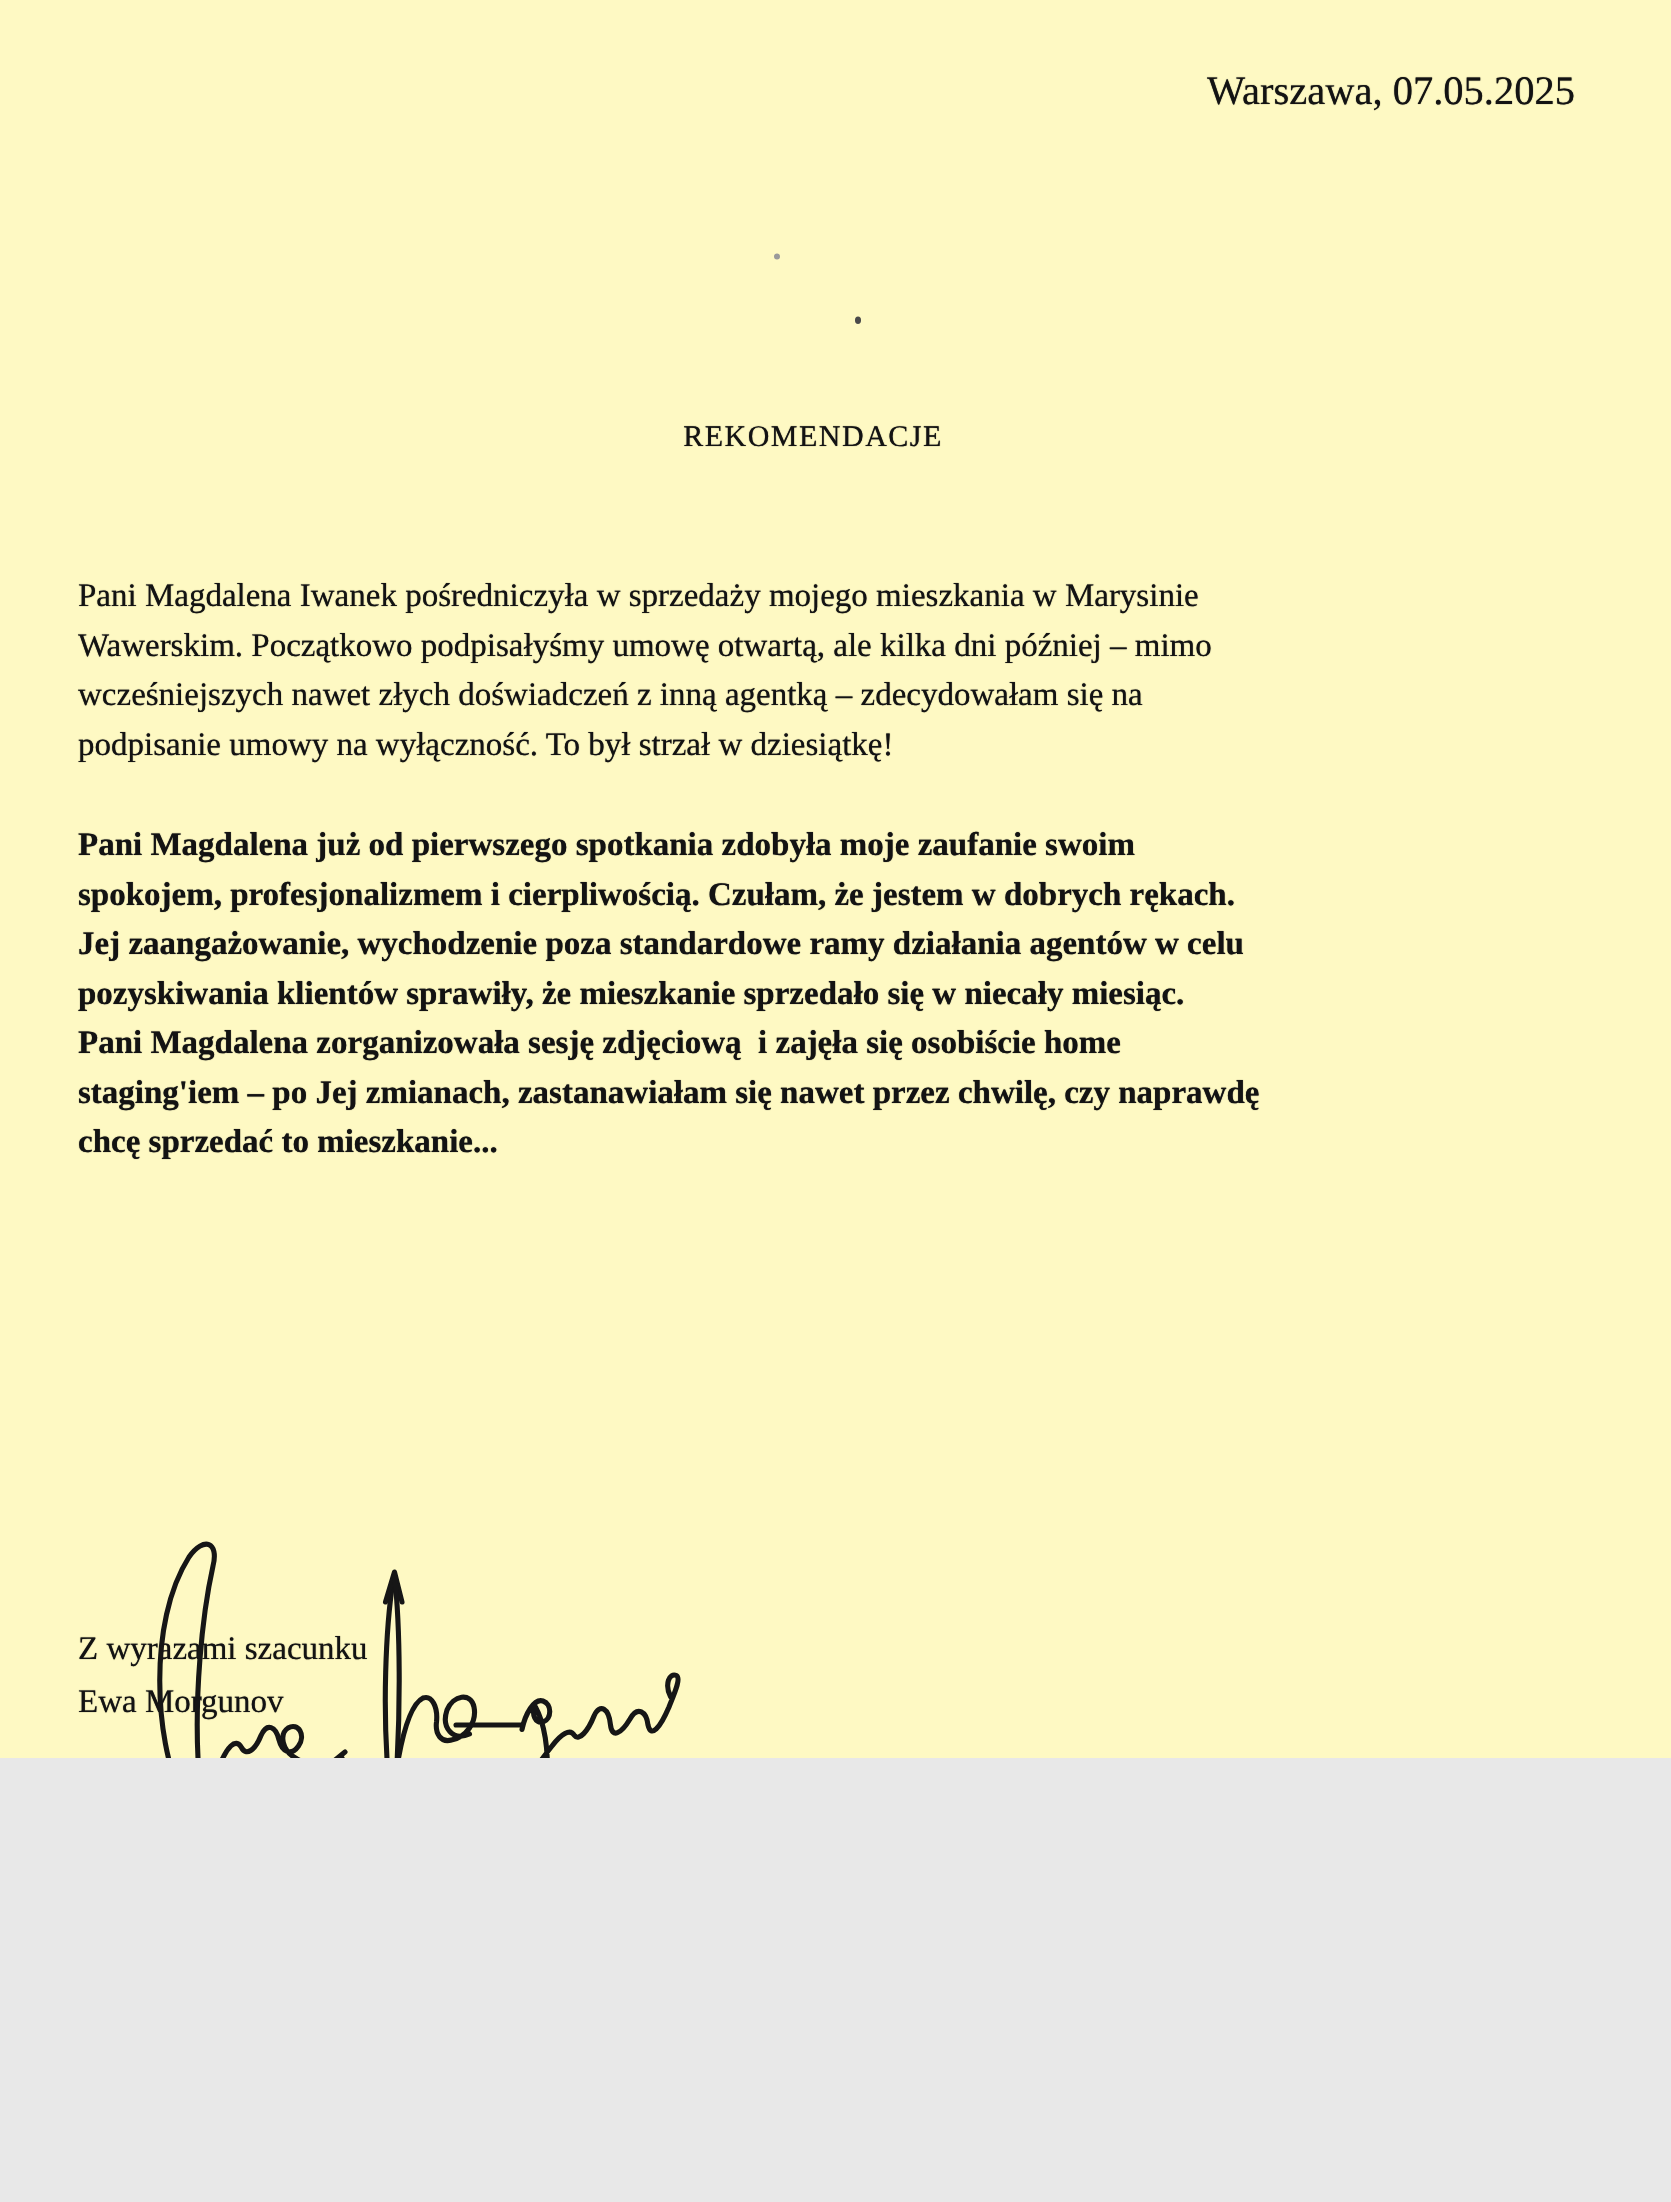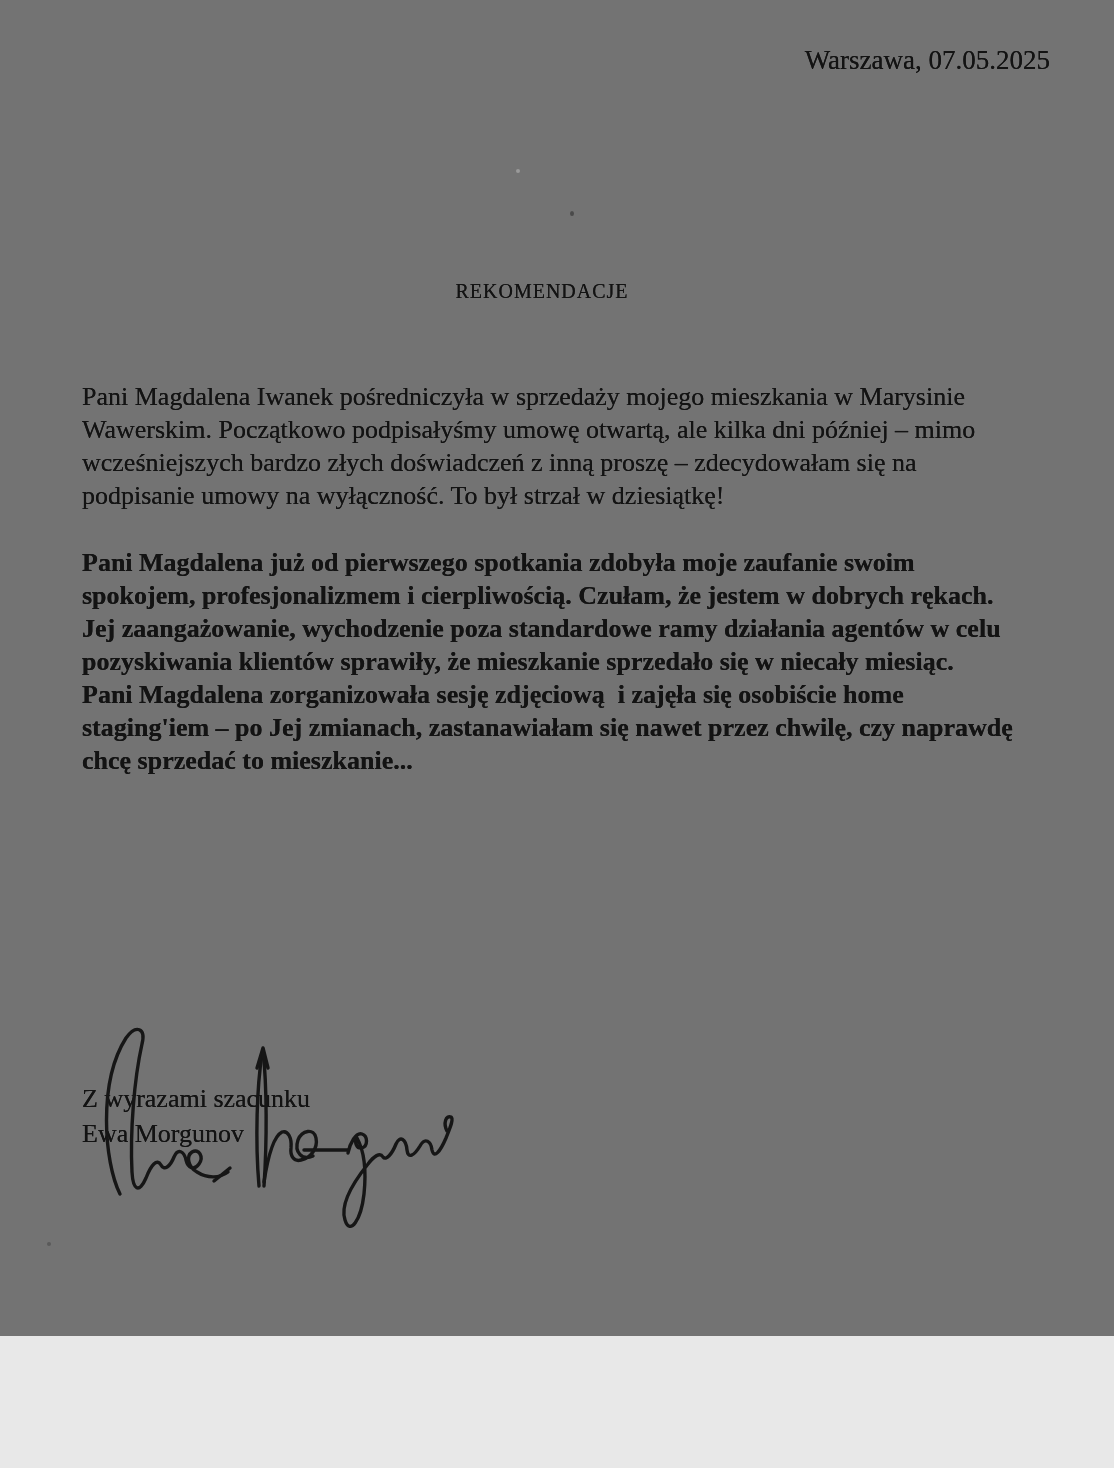--- a/index.html
+++ b/index.html
@@ -1,39 +1,39 @@
 <!DOCTYPE html>
 <html><head>
 <meta charset="utf-8">
 <style>
   html,body{margin:0;padding:0;background:#e8e8e8;}
   .page{
     position:relative;
-    width:1114px;height:1336px;
+    width:1114px;height:1172px;
     margin:0 auto;
-    background:#737373;
+    background:#fef9c3;
     font-family:"Liberation Serif","DejaVu Serif",serif;
     color:#131313;
     overflow:hidden;
   }
   .scantext{
     text-shadow:0 0 .6px rgba(10,10,10,.85);
     -webkit-font-smoothing:antialiased;
   }
   .date-line{
     position:absolute;top:44px;right:64px;
     font-size:27px;line-height:32px;white-space:pre;
   }
   .doc-title{
     position:absolute;top:275px;left:0;width:1084px;
     text-align:center;font-size:20px;letter-spacing:1px;line-height:32px;
   }
   .para{
-    position:absolute;left:82px;width:1020px;
-    font-size:26px;line-height:33px;
+    position:absolute;left:52px;width:1020px;
+    font-size:22px;line-height:33px;
   }
   .para .line{white-space:pre;}
   .p1{top:380px;}
   .p2{top:546px;font-weight:bold;}
   .p3{top:813px;}
   .p4{top:947px;}
   .closing{top:1081px;line-height:35px;}
   .email{
     color:#131313;
     text-decoration:underline;
@@ -58,21 +58,21 @@
 
 <div class="page">
 
   <div class="date-line scantext">Warszawa, 07.05.2025</div>
 
   <div class="doc-title scantext">REKOMENDACJE</div>
 
   <div class="para p1 scantext">
     <div class="line">Pani Magdalena Iwanek pośredniczyła w sprzedaży mojego mieszkania w Marysinie</div>
     <div class="line">Wawerskim. Początkowo podpisałyśmy umowę otwartą, ale kilka dni później – mimo</div>
-    <div class="line">wcześniejszych bardzo złych doświadczeń z inną proszę – zdecydowałam się na</div>
+    <div class="line">wcześniejszych nawet złych doświadczeń z inną agentką – zdecydowałam się na</div>
     <div class="line">podpisanie umowy na wyłączność. To był strzał w dziesiątkę!</div>
   </div>
 
   <div class="para p2 scantext">
     <div class="line">Pani Magdalena już od pierwszego spotkania zdobyła moje zaufanie swoim</div>
     <div class="line">spokojem, profesjonalizmem i cierpliwością. Czułam, że jestem w dobrych rękach.</div>
     <div class="line">Jej zaangażowanie, wychodzenie poza standardowe ramy działania agentów w celu</div>
     <div class="line">pozyskiwania klientów sprawiły, że mieszkanie sprzedało się w niecały miesiąc.</div>
     <div class="line">Pani Magdalena zorganizowała sesję zdjęciową  i zajęła się osobiście home</div>
     <div class="line">staging'iem – po Jej zmianach, zastanawiałam się nawet przez chwilę, czy naprawdę</div>

